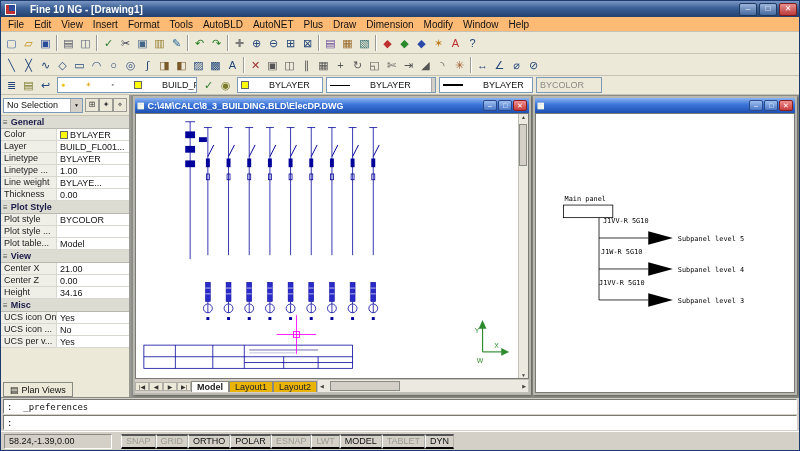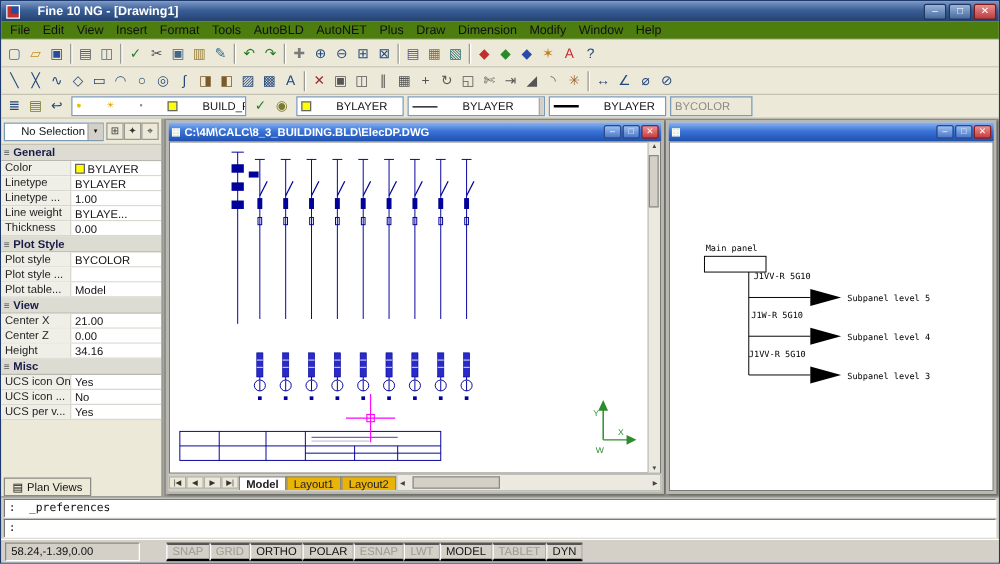--- a/index.html
+++ b/index.html
@@ -9,21 +9,21 @@
 
   
   .titlebar{height:16px;flex:0 0 16px;background:linear-gradient(180deg,#7b97c4 0%,#3a5f96 45%,#24416f 100%);display:flex;align-items:center;padding:0 2px;color:#fff}
   .app-icon{width:11px;height:11px;margin-left:2px;background:#2a4a9a;border:1px solid #fff;box-shadow:inset 3px -3px 0 #c03030}
   .title-text{font-size:10px;font-weight:bold;margin-left:14px;flex:1;white-space:nowrap;overflow:hidden}
   .win-btns{display:flex;gap:2px}
   .wb{width:18px;height:13px;font-size:8px;line-height:10px;color:#fff;background:linear-gradient(180deg,#9ab4dc,#46699c);border:1px solid #20395f;border-radius:2px;padding:0;cursor:default}
   .wb.close{background:linear-gradient(180deg,#e89090,#bc3a3a);border-color:#7a1a1a}
 
   
-  .menubar{height:15px;flex:0 0 15px;display:flex;align-items:center;background:#4d7c0f;border-bottom:1px solid #c6c2b4;padding-left:2px;font-size:10px;color:#111}
+  .menubar{height:15px;flex:0 0 15px;display:flex;align-items:center;background:#fdba74;border-bottom:1px solid #c6c2b4;padding-left:2px;font-size:10px;color:#111}
   .menu-item{padding:0 5px;height:14px;display:flex;align-items:center;white-space:nowrap}
 
   
   .toolbar{display:flex;align-items:center;background:#ece9d8;overflow:hidden;flex-wrap:nowrap;border-bottom:1px solid #c6c2b4;padding-left:2px}
   .toolbar.r1,.toolbar.r2{height:22px;flex:0 0 22px}
   .toolbar.r3{height:19px;flex:0 0 19px;gap:3px}
   .tb-btn{width:17px;height:17px;display:flex;align-items:center;justify-content:center;background:transparent;border:1px solid transparent;padding:0;cursor:default}
   .tb-glyph{font-size:11px;line-height:16px}
   .tb-sep{width:2px;height:16px;border-left:1px solid #9a9a94;border-right:1px solid #ffffff;margin:0 2px}
   .icon-group{display:flex;align-items:center}
@@ -32,21 +32,21 @@
   .combo.disabled{background:#ece9d8;color:#8a8a84}
   .sw{width:8px;height:8px;border:1px solid #666;display:inline-block;flex:0 0 8px}
   .line-sample{display:inline-block;width:20px;border-top:1px solid #000;flex:0 0 20px}
   .line-sample.thick{border-top-width:2px}
   .tiny-ic{font-size:7px;line-height:8px}
 
   
   .main{flex:1;display:flex;min-height:0}
   .props{width:130px;flex:0 0 130px;display:flex;flex-direction:column;background:#ece9d8;border-right:2px solid #9a9a94}
   .props-top{height:20px;flex:0 0 20px;display:flex;align-items:center;gap:2px;padding:2px}
-  .sel-combo{flex:1;height:15px;background:#fff;border:1px solid #7a9ab8;font-size:9px;display:flex;align-items:center;padding-left:13px;color:#111}
+  .sel-combo{flex:1;height:15px;background:#fff;border:1px solid #7a9ab8;font-size:9px;display:flex;align-items:center;padding-left:3px;color:#111}
   .sel-combo .dd{margin-left:auto;width:12px;height:13px;background:#d4d0c8;border-left:1px solid #aaa;display:flex;align-items:center;justify-content:center;font-size:5px}
   .mini-btn{width:14px;height:14px;font-size:8px;line-height:12px;background:#ece9d8;border:1px solid #9a9a94;padding:0;color:#333}
   .props-grid{overflow:hidden;border-top:1px solid #c6c2b4}
   .pg-head{height:13px;background:#dcdcd2;border-bottom:1px solid #b8b8b0;display:flex;align-items:center;font-size:9px;font-weight:bold;color:#1a1a4a;padding-left:2px;gap:3px}
   .pg-head .hic{font-size:8px;color:#555}
   .pg-row{display:flex;height:12px;border-bottom:1px solid #d8d8d0;font-size:9px;background:#fff}
   .pg-label{width:56px;flex:0 0 56px;background:#efefe8;border-right:1px solid #d8d8d0;padding-left:3px;color:#222;overflow:hidden;white-space:nowrap}
   .pg-value{flex:1;padding-left:3px;overflow:hidden;white-space:nowrap;display:flex;align-items:center;gap:2px;color:#111}
   .plan-row{margin-top:auto;height:16px;flex:0 0 16px;display:flex;align-items:flex-end;padding-left:2px}
   .plan-tab{height:15px;border:1px solid #8a8a84;background:#ece9d8;font-size:9px;display:flex;align-items:center;gap:3px;padding:0 6px;color:#111}
@@ -74,21 +74,21 @@
 
   
   .cmdarea{height:34px;flex:0 0 34px;background:#d4d0c8;padding:1px 2px;display:flex;flex-direction:column;gap:1px;border-top:1px solid #8a8a84}
   .cmd-row{background:#fff;border:1px solid;border-color:#7a7a74 #fff #fff #7a7a74;font-family:"DejaVu Sans Mono",monospace;font-size:9px;display:flex;align-items:center;padding-left:3px;flex:1;white-space:pre;color:#111}
 
   
   .statusbar{height:19px;flex:0 0 19px;display:flex;align-items:center;background:#d4d0c8;border-top:1px solid #fff;padding:1px 3px;gap:3px;font-size:9px;color:#111}
   .sb-panel{border:1px solid;border-color:#8a8a84 #fff #fff #8a8a84;height:15px;display:flex;align-items:center;padding:0 4px;white-space:nowrap;overflow:hidden}
   .sb-msg{flex:1}
   .sb-coords{width:108px;flex:0 0 108px}
-  .sb-toggles{display:flex;margin-left:18px}
+  .sb-toggles{display:flex;margin-left:6px}
   .sb-toggle{padding:0 4px;color:#9a9a93;height:15px;display:flex;align-items:center;border-left:1px solid #fff;border-right:1px solid #b0b0a8;background:none;font-size:9px;font-family:inherit;cursor:default}
   .sb-toggle.active{color:#111}
 
   
   .dline{stroke:#00009a;stroke-width:0.8;fill:none}
   .cadtext{font-family:"DejaVu Sans Mono",monospace;font-size:7px;fill:#000}
 </style>
 </head>
 <body>
 
@@ -371,20 +371,26 @@
       <div class="props-grid" id="propsGrid">
           <div class="pg-head">
             <span class="hic">≡</span>
             <span>General</span>
           </div>
           <div class="pg-row">
             <span class="pg-label">Color</span>
             <span class="pg-value">
               <span class="sw" style="background: rgb(255, 255, 0);"></span>
               <span>BYLAYER</span>
+            </span>
+          </div>
+          <div class="pg-row">
+            <span class="pg-label">Layer</span>
+            <span class="pg-value">
+              <span>BUILD_FL001...</span>
             </span>
           </div>
           <div class="pg-row">
             <span class="pg-label">Linetype</span>
             <span class="pg-value">
               <span>BYLAYER</span>
             </span>
           </div>
           <div class="pg-row">
             <span class="pg-label">Linetype ...</span>

